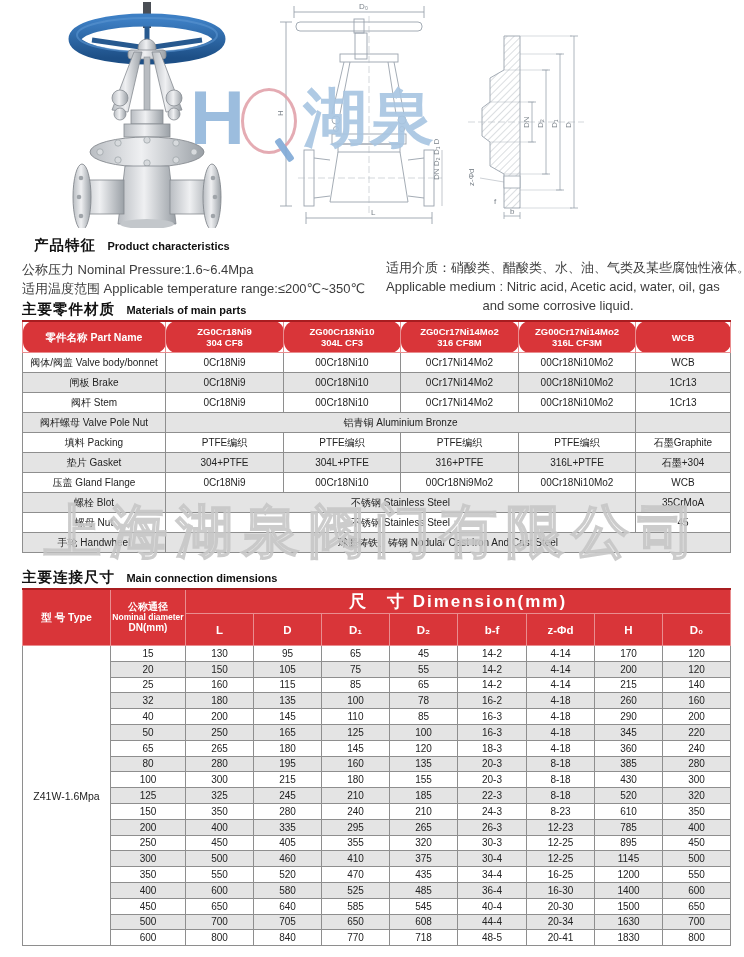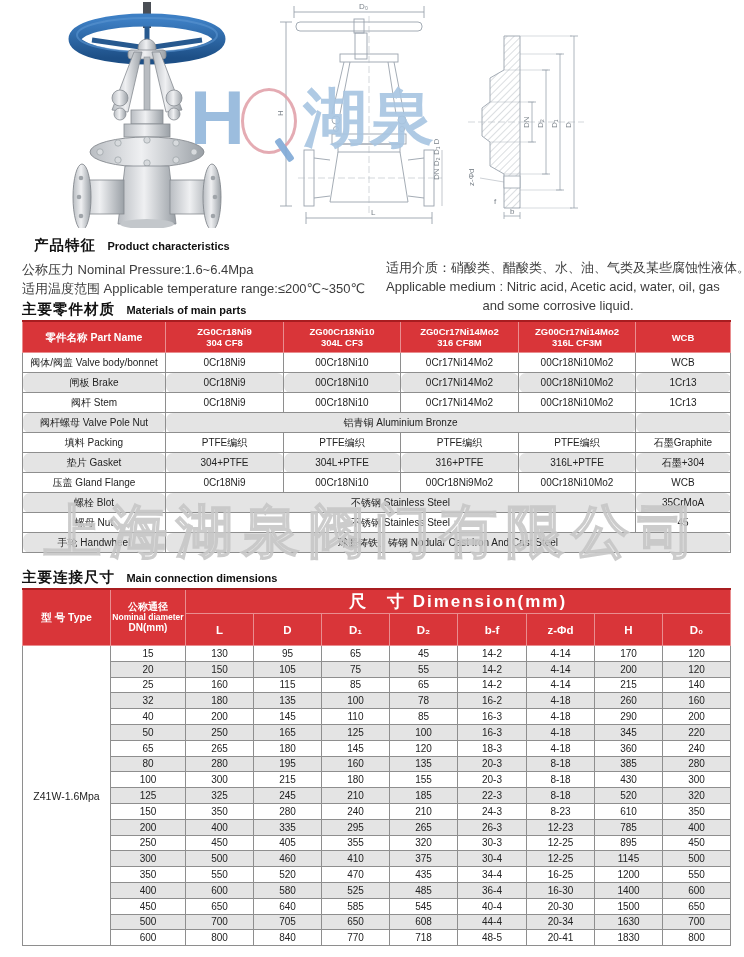--- a/index.html
+++ b/index.html
@@ -17,23 +17,23 @@
 
   
   table{border-collapse:collapse;table-layout:fixed;position:absolute;left:22px;width:708px;}
   th,td{border:1px solid #8e8e8e;text-align:center;vertical-align:middle;overflow:hidden;padding:0;}
   thead th{background:#d93539;color:#fff;font-weight:bold;border:1px solid #e98d8f;}
   thead tr:first-child th{border-top:2px solid #a81d20;}
   tr.alt td{background:#e4e4e4;}
   td{background:#fff;color:#232323;}
 
   .mat-table{top:320px;}
-  .mat-table thead th{height:30px;font-size:9.5px;line-height:11px;}
+  .mat-table thead th{height:30px;font-size:9.5px;line-height:11px;border-radius:11px;}
   .mat-table thead th.pn{font-size:10.5px;}
-  .mat-table td{height:19px;font-size:10px;border-radius:7px;}
+  .mat-table td{height:19px;font-size:10px;}
   .mat-table td.lbl{font-size:10px;}
 
   .dim-table{top:588px;}
   .dim-table thead th{font-size:10px;}
   .dim-table th.sp{height:19px;letter-spacing:2px;font-size:17px;}
   .dim-table th.dn{font-size:8.5px;line-height:10.5px;}
   .dim-table th.dn .l1{font-size:10px;}
   .dim-table th.type{font-size:10.5px;margin-left:21px;}
   #dim-letter-row th{height:31px;font-size:11.5px;}
   .dim-table tbody td{height:14.8px;font-size:10px;}

